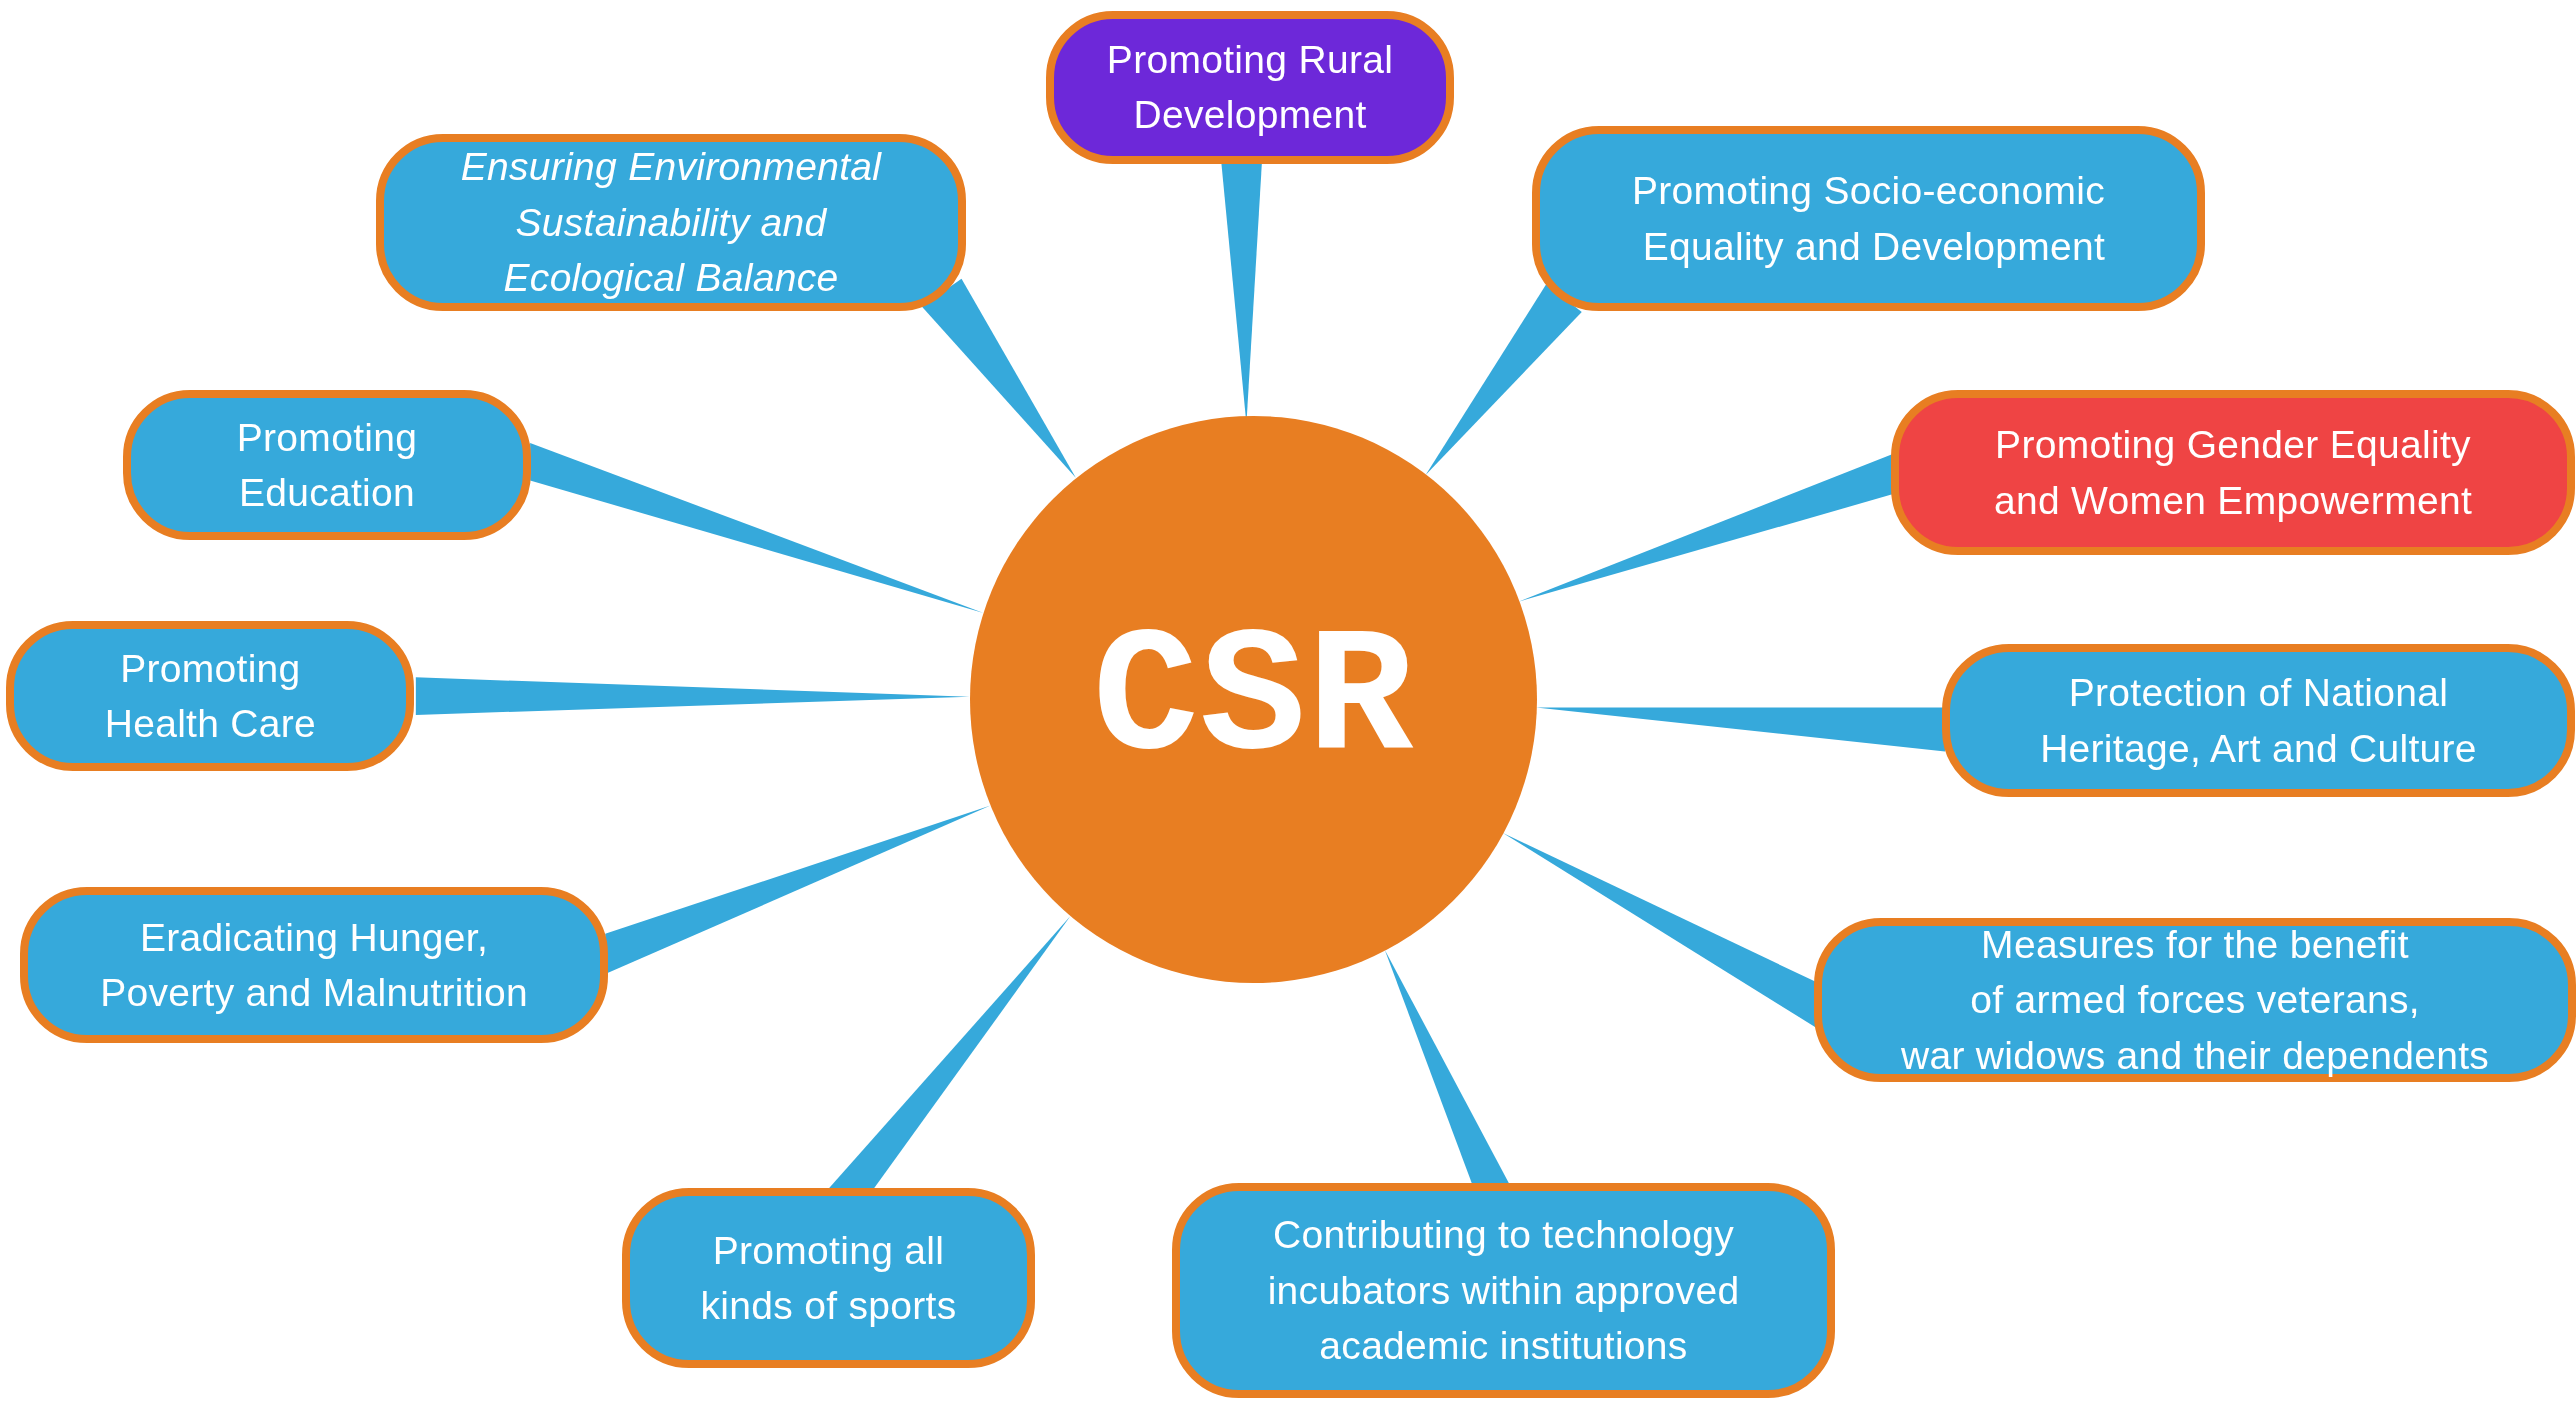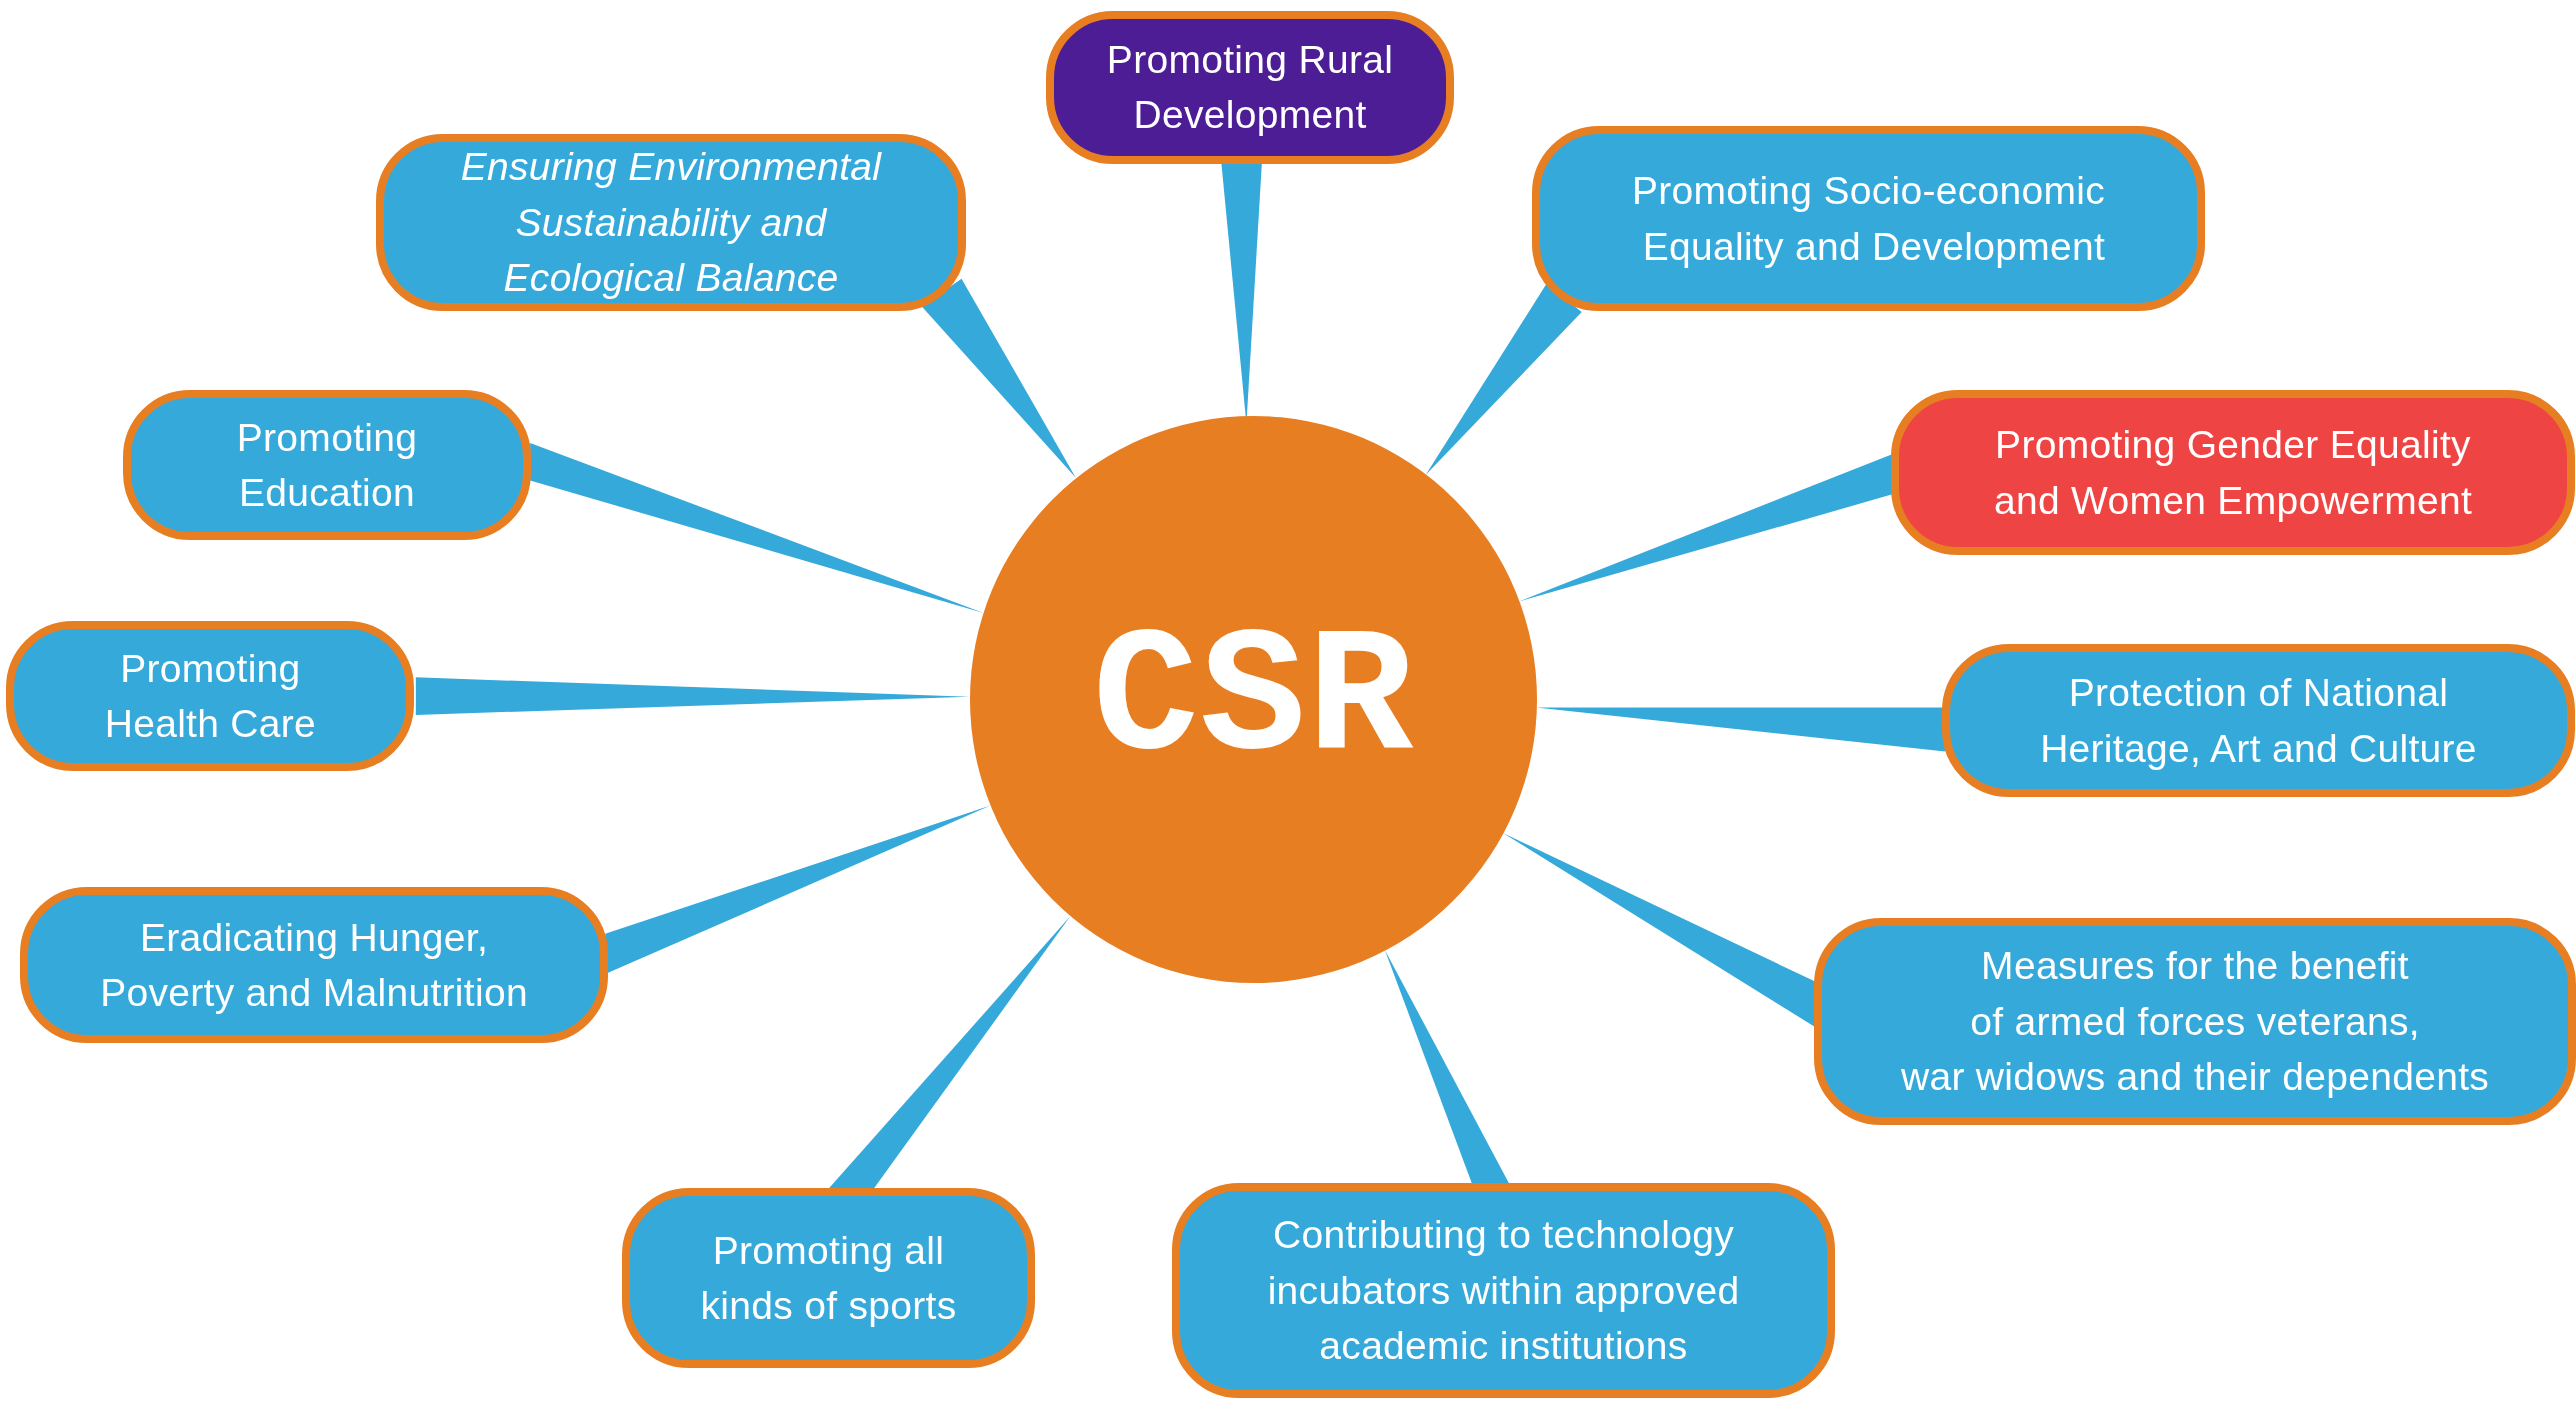--- a/index.html
+++ b/index.html
@@ -68,21 +68,21 @@
       <polygon points="1846,1501 1128,1740 1128,1815" fill="#36A9DB"></polygon>
       <polygon points="1995,1707 1540,2220 1625,2220" fill="#36A9DB"></polygon>
       <polygon points="2581,1770 2745,2210 2815,2210" fill="#36A9DB"></polygon>
       <polygon points="2801,1552 3385,1830 3385,1915" fill="#36A9DB"></polygon>
       <polygon points="2863,1318 3625,1318 3625,1400" fill="#36A9DB"></polygon>
       <polygon points="2830,1121 3530,845 3530,920" fill="#36A9DB"></polygon>
       <polygon points="2657,885 2882,529 2948,581" fill="#36A9DB"></polygon>
     </svg>
 
   <div id="bubbles">
-      <div class="bubble" style="left: 1046px; top: 10.7px; width: 408px; height: 153px; background: #4c1d95; border: 8px solid rgb(232, 126, 34);">
+      <div class="bubble" style="left: 1046px; top: 10.7px; width: 408px; height: 153px; background: #6d28d9; border: 8px solid rgb(232, 126, 34);">
         <span class="bubble-label">Promoting Rural
 Development</span>
       </div>
       <div class="bubble" style="left: 376px; top: 134px; width: 590px; height: 177px; background: rgb(54, 169, 219); border: 8px solid rgb(232, 126, 34); font-style: italic;">
         <span class="bubble-label">Ensuring Environmental
 Sustainability and
 Ecological Balance</span>
       </div>
       <div class="bubble" style="left: 123px; top: 390px; width: 408px; height: 150px; background: rgb(54, 169, 219); border: 8px solid rgb(232, 126, 34);">
         <span class="bubble-label">Promoting
@@ -98,21 +98,21 @@
       </div>
       <div class="bubble" style="left: 622px; top: 1188px; width: 413px; height: 180px; background: rgb(54, 169, 219); border: 8px solid rgb(232, 126, 34);">
         <span class="bubble-label">Promoting all
 kinds of sports</span>
       </div>
       <div class="bubble" style="left: 1172px; top: 1183px; width: 663px; height: 215px; background: rgb(54, 169, 219); border: 8px solid rgb(232, 126, 34);">
         <span class="bubble-label">Contributing to technology
 incubators within approved
 academic institutions</span>
       </div>
-      <div class="bubble" style="left: 1814px; top: 918px; width: 762px; height: 207px; background: rgb(54, 169, 219); border: 8px solid rgb(232, 126, 34);">
+      <div class="bubble" style="left: 1814px; top: 918px; width: 762px; height: 164px; background: rgb(54, 169, 219); border: 8px solid rgb(232, 126, 34);">
         <span class="bubble-label">Measures for the benefit
 of armed forces veterans,
 war widows and their dependents</span>
       </div>
       <div class="bubble" style="left: 1942px; top: 644px; width: 633px; height: 153px; background: rgb(54, 169, 219); border: 8px solid rgb(232, 126, 34);">
         <span class="bubble-label">Protection of National
 Heritage, Art and Culture</span>
       </div>
       <div class="bubble" style="left: 1891px; top: 390px; width: 684px; height: 165px; background: #ef4444; border: 8px solid rgb(232, 126, 34);">
         <span class="bubble-label">Promoting Gender Equality

